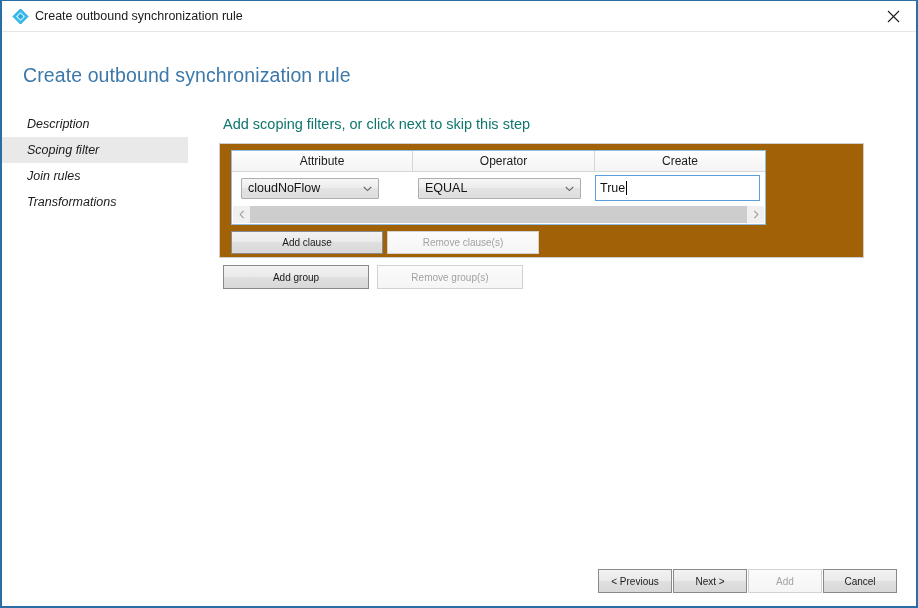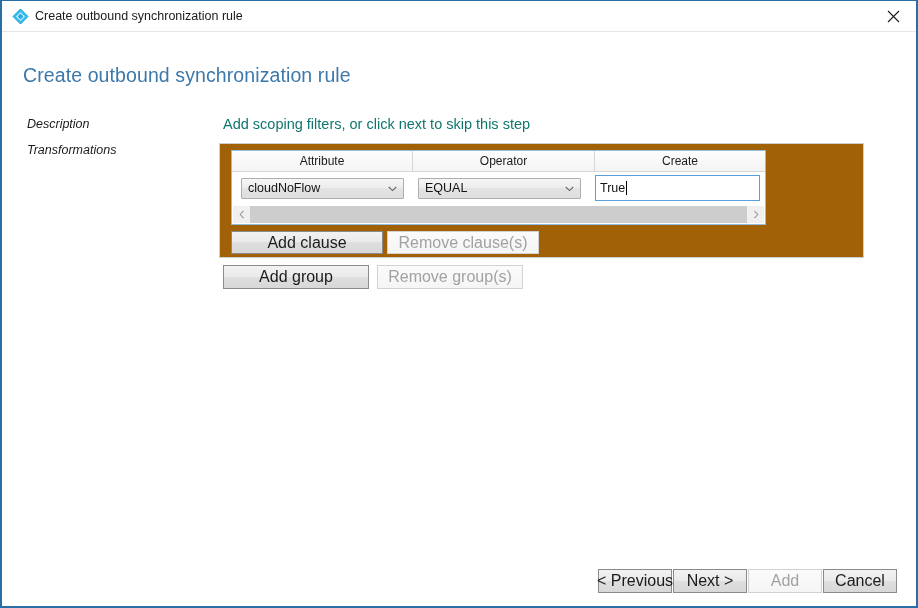--- a/index.html
+++ b/index.html
@@ -164,21 +164,21 @@
   .combo {
     position: absolute;
     top: 5px;
     height: 21px;
     box-sizing: border-box;
     border: 1px solid #aeaeae;
     background: linear-gradient(to bottom, #f6f6f6 0%, #ececec 48%, #e3e3e3 50%, #dedede 100%);
     border-radius: 1px;
     cursor: default;
   }
-  .combo-attr { left: 9px;   width: 163px; }
+  .combo-attr { left: 9px;   width: 138px; }
   .combo-op   { left: 186px; width: 163px; }
   .combo-text {
     position: absolute;
     left: 6px; top: 0;
     height: 19px;
     line-height: 19px;
     font-size: 12.5px;
     color: #141414;
     white-space: nowrap;
   }
@@ -241,21 +241,21 @@
     left: 0; top: 0; bottom: 0;
     width: 100%;
     background: #cdcdcd;
     cursor: default;
   }
 
   
   .btn {
     box-sizing: border-box;
     font-family: "Liberation Sans", sans-serif;
-    font-size: 16px;
+    font-size: 10px;
     text-align: center;
     border: 1px solid #8a8a8a;
     background: linear-gradient(to bottom, #f2f2f2 0%, #eaeaea 48%, #dfdfdf 50%, #d8d8d8 100%);
     color: #1b1b1b;
     cursor: default;
     white-space: nowrap;
     display: flex;
     align-items: center;
     justify-content: center;
   }
@@ -320,20 +320,26 @@
     </div>
     <div class="titlebar-sep"></div>
   </div>
 
   <div class="page-header">Create outbound synchronization rule</div>
 
   <div class="sidebar">
     <div class="sidebar-item">
       <span>Description</span>
     </div>
+    <div class="sidebar-item selected">
+      <span>Scoping filter</span>
+    </div>
+    <div class="sidebar-item">
+      <span>Join rules</span>
+    </div>
     <div class="sidebar-item">
       <span>Transformations</span>
     </div>
   </div>
 
   <div class="content-heading">Add scoping filters, or click next to skip this step</div>
 
   <div class="group-panel">
 
     <div class="clause-panel">

